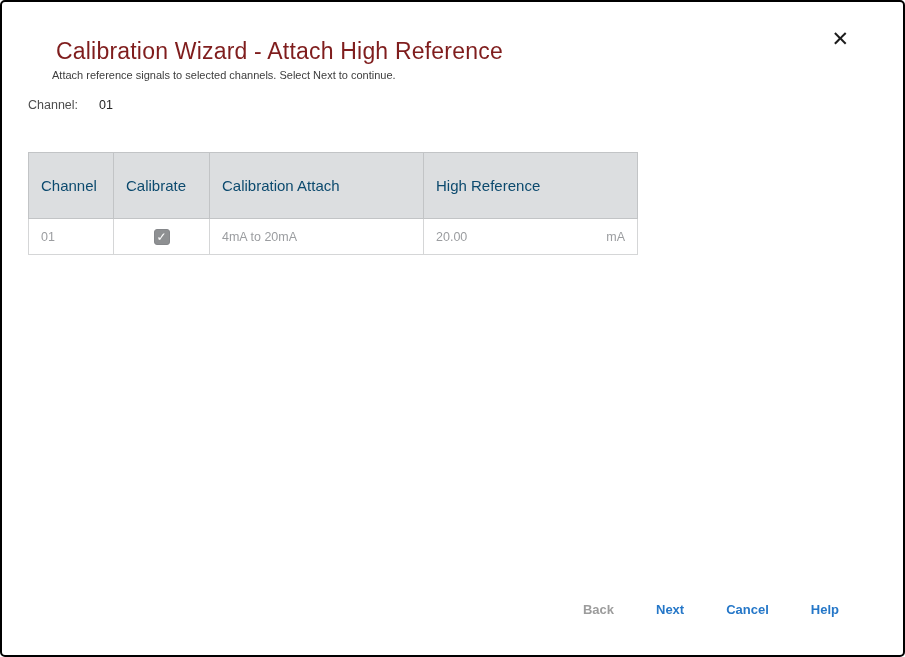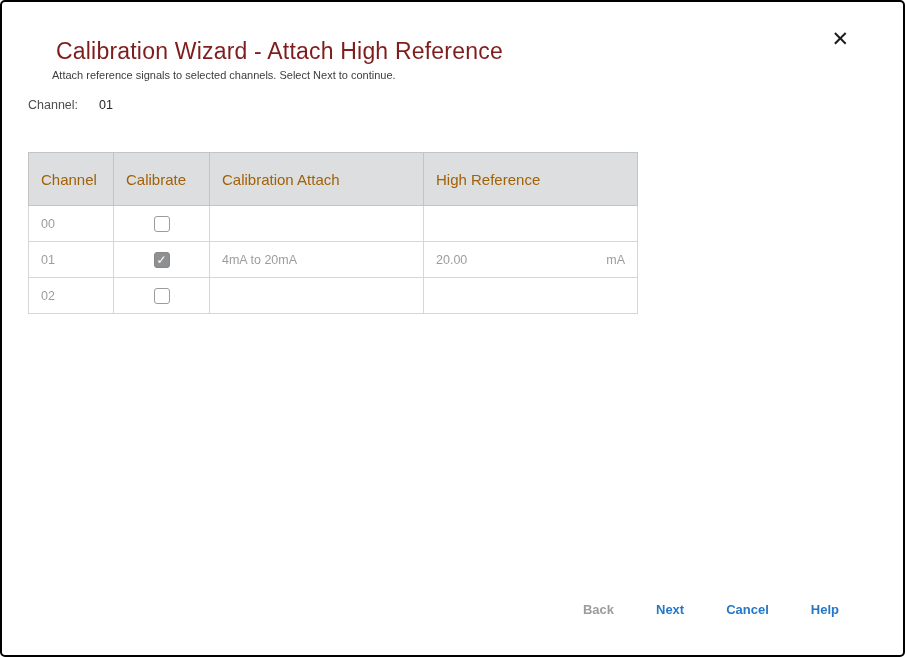--- a/index.html
+++ b/index.html
@@ -44,22 +44,22 @@
   }
   table.cal-table {
     position: absolute; left: 28px; top: 152px;
     width: 609px;
     border-collapse: collapse;
     table-layout: fixed;
   }
   table.cal-table { border: 1px solid #b3b5b7; }
   .cal-table th {
     background: #dcdee0;
-    height: 53px;
-    font-size: 15px; font-weight: 400; color: #a16207;
+    height: 66px;
+    font-size: 15px; font-weight: 400; color: #0c4a6e;
     text-align: left; padding: 0 0 0 12px;
     vertical-align: middle;
     border: 1px solid #c2c4c6;
   }
   .cal-table td {
     height: 36px;
     border: 1px solid #d5d6d7;
     font-size: 12.5px; color: #9b9da0;
     vertical-align: middle;
     padding: 0;
@@ -118,55 +118,29 @@
   <thead>
     <tr>
       <th>Channel</th>
       <th>Calibrate</th>
       <th>Calibration Attach</th>
       <th>High Reference</th>
     </tr>
   </thead>
   <tbody>
     <tr>
-      <td class="channel-cell">00</td>
-      <td class="check-cell">
-        <span class="checkbox"></span>
-      </td>
-      <td class="range-cell"></td>
-      <td class="highref-cell">
-        <div class="hr-inner">
-          <span></span>
-          <span></span>
-        </div>
-      </td>
-    </tr>
-    <tr>
       <td class="channel-cell">01</td>
       <td class="check-cell">
         <span class="checkbox checked"><span class="check-glyph">✓</span></span>
       </td>
       <td class="range-cell">4mA to 20mA</td>
       <td class="highref-cell">
         <div class="hr-inner">
           <span>20.00</span>
           <span>mA</span>
-        </div>
-      </td>
-    </tr>
-    <tr>
-      <td class="channel-cell">02</td>
-      <td class="check-cell">
-        <span class="checkbox"></span>
-      </td>
-      <td class="range-cell"></td>
-      <td class="highref-cell">
-        <div class="hr-inner">
-          <span></span>
-          <span></span>
         </div>
       </td>
     </tr>
   </tbody>
 </table>
 
 <div class="footer-links">
   <span class="link disabled">Back</span>
   <span class="link">Next</span>
   <span class="link">Cancel</span>

